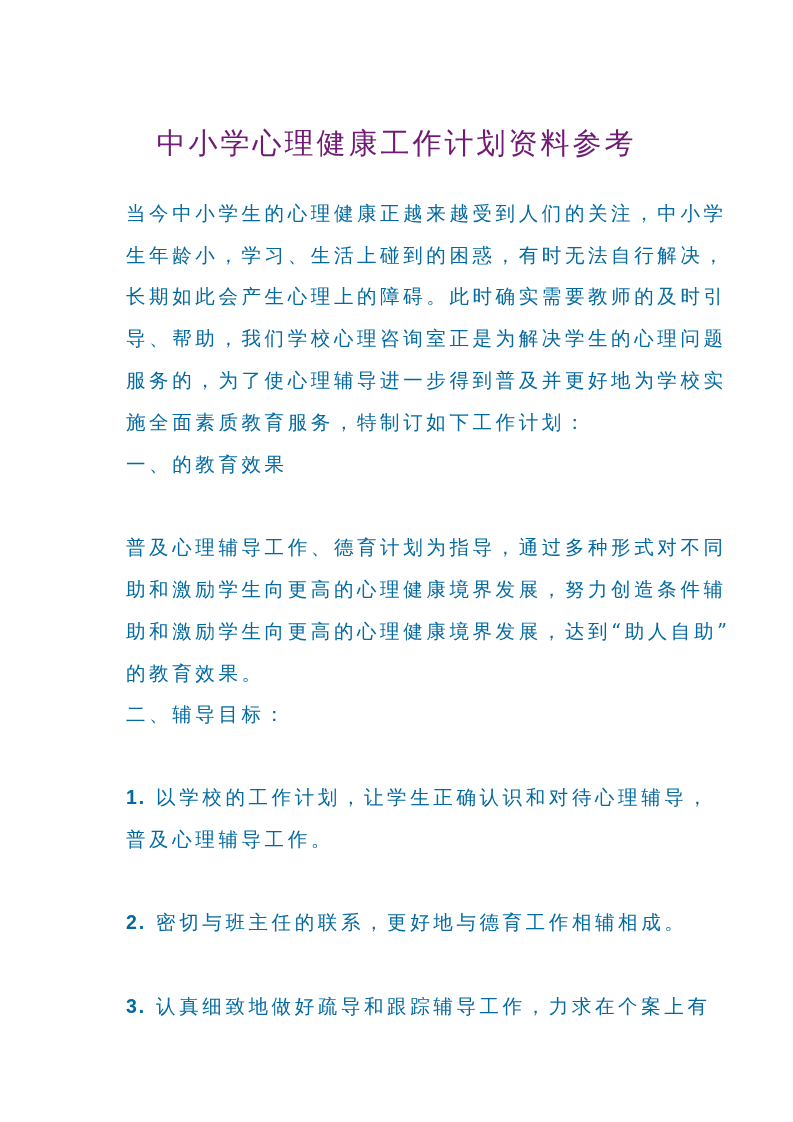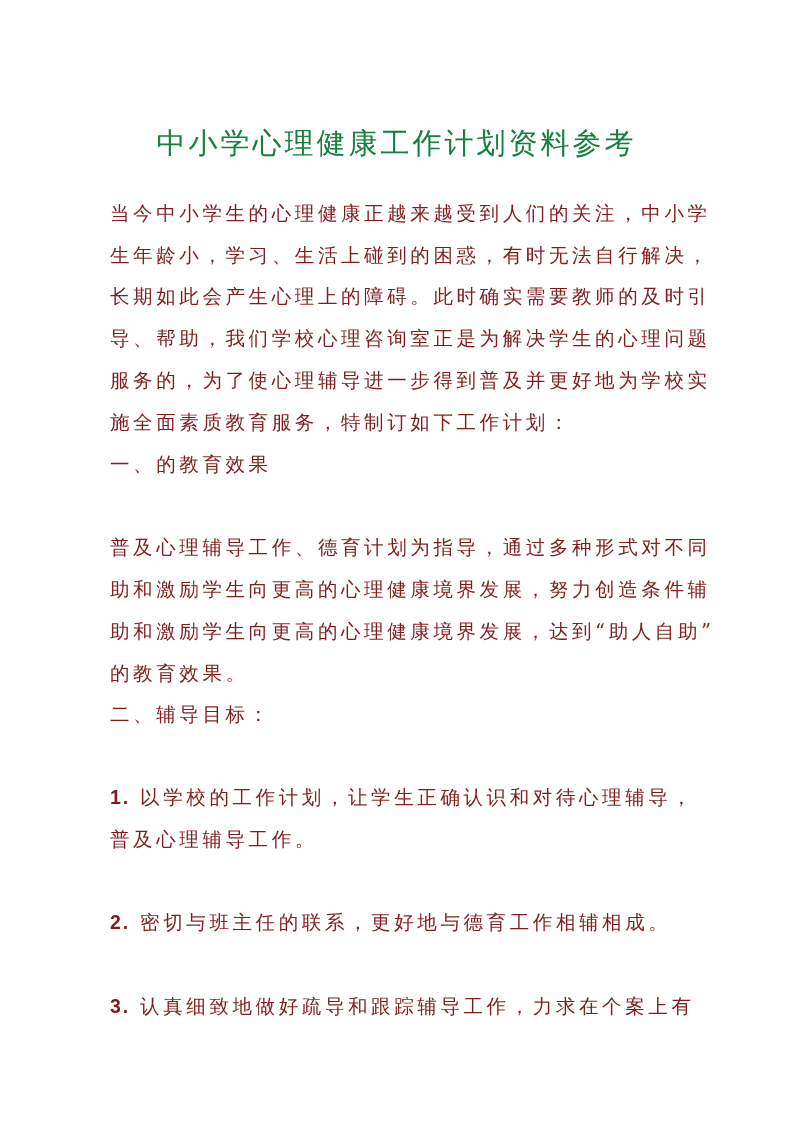--- a/index.html
+++ b/index.html
@@ -1,21 +1,21 @@
 <!DOCTYPE html>
 <html><head>
 <meta charset="utf-8">
 <style>
   html, body { margin: 0; padding: 0; background: #ffffff; }
   body { width: 793px; height: 1122px; position: relative; overflow: hidden;
          font-family: "DejaVu Serif", "Liberation Serif", serif; color: #111; }
   .title { position: absolute; top: 124px; left: 0; width: 793px; text-align: center;
-           font-size: 29px; letter-spacing: 3px; color: #15803d; }
-  .line { position: absolute; left: 110px; font-size: 19.5px; letter-spacing: 3.6px;
-          white-space: nowrap; color: #7f1d1d; }
+           font-size: 29px; letter-spacing: 3px; color: #701a75; }
+  .line { position: absolute; left: 126px; font-size: 19.5px; letter-spacing: 3.6px;
+          white-space: nowrap; color: #0369a1; }
   .num { font-family: "Liberation Sans", sans-serif; font-weight: bold; letter-spacing: 2px; }
 </style>
 </head>
 <body>
 
 <div>
   <div class="title">中小学心理健康工作计划资料参考</div>
 
   <div class="line" style="top:200px">当今中小学生的心理健康正越来越受到人们的关注，中小学</div>
   <div class="line" style="top:242px">生年龄小，学习、生活上碰到的困惑，有时无法自行解决，</div>

